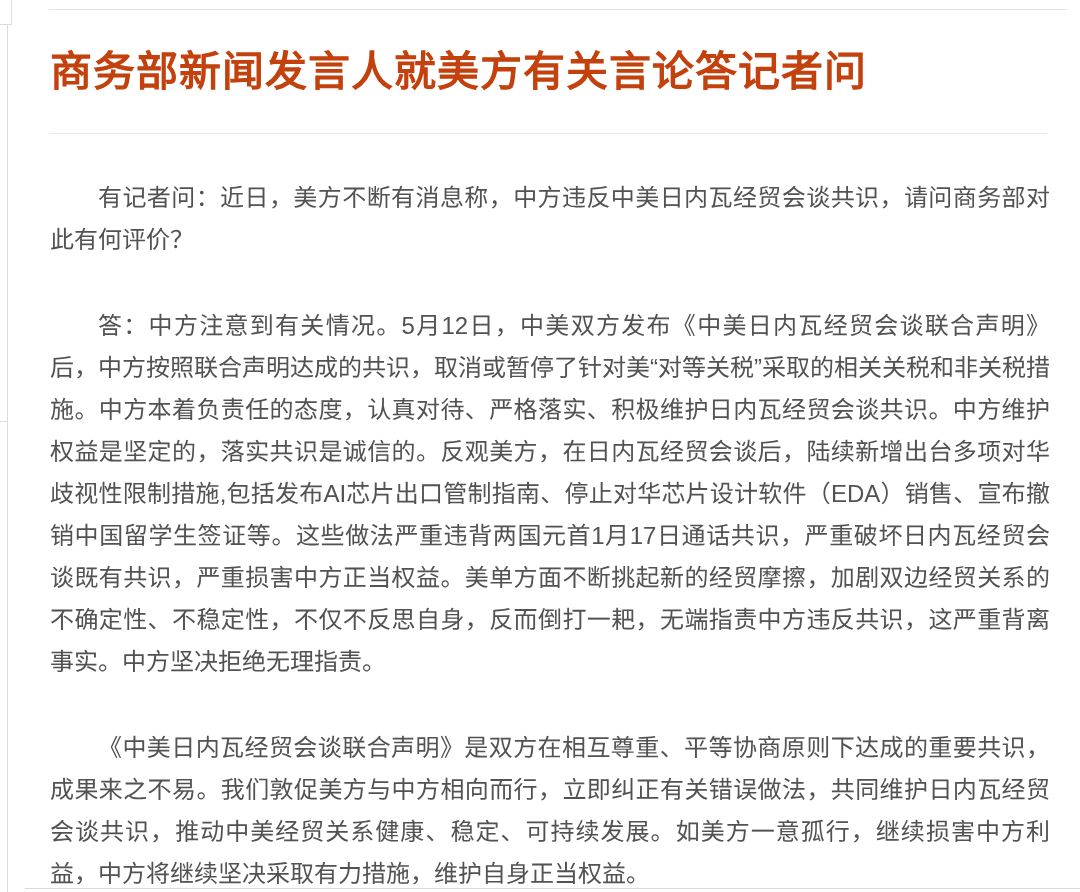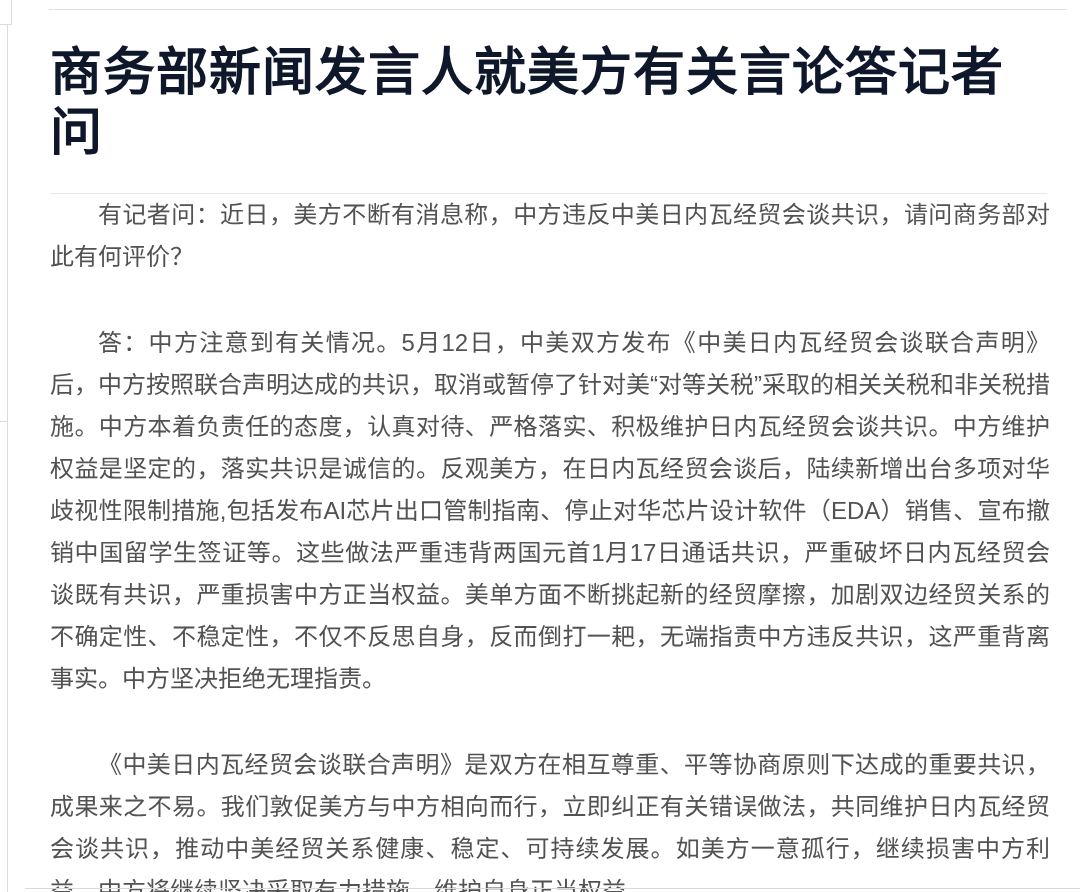--- a/index.html
+++ b/index.html
@@ -70,41 +70,41 @@
   }
   
   .article {
     position: absolute;
     left: 50px;
     top: 0;
     width: 1000px;
   }
   .article h1 {
     padding-top: 42px;
-    font-size: 52px;
+    font-size: 42px;
     line-height: 60px;
     font-weight: 700;
-    color: #0f172a;
+    color: #c2410c;
     letter-spacing: 1px;
   }
   .title-rule {
     margin-top: 31px;
     width: 997px;
     height: 1px;
     background: #e8e8e8;
   }
   .article p {
     font-size: 24px;
     line-height: 42px;
     color: #525252;
     text-align: justify;
     text-indent: 2em;
     margin: 0 0 44px 0;
   }
-  .article p.first { }
+  .article p.first { margin-top: 43px; }
   .article p:last-child { margin-bottom: 0; }
 </style>
 </head>
 <body>
 
 <div class="top-rule"></div>
 <div class="edge-v-top"></div>
 <div class="edge-tick-top"></div>
 <div class="edge-v-main"></div>
 <div class="edge-tick-mid"></div>

